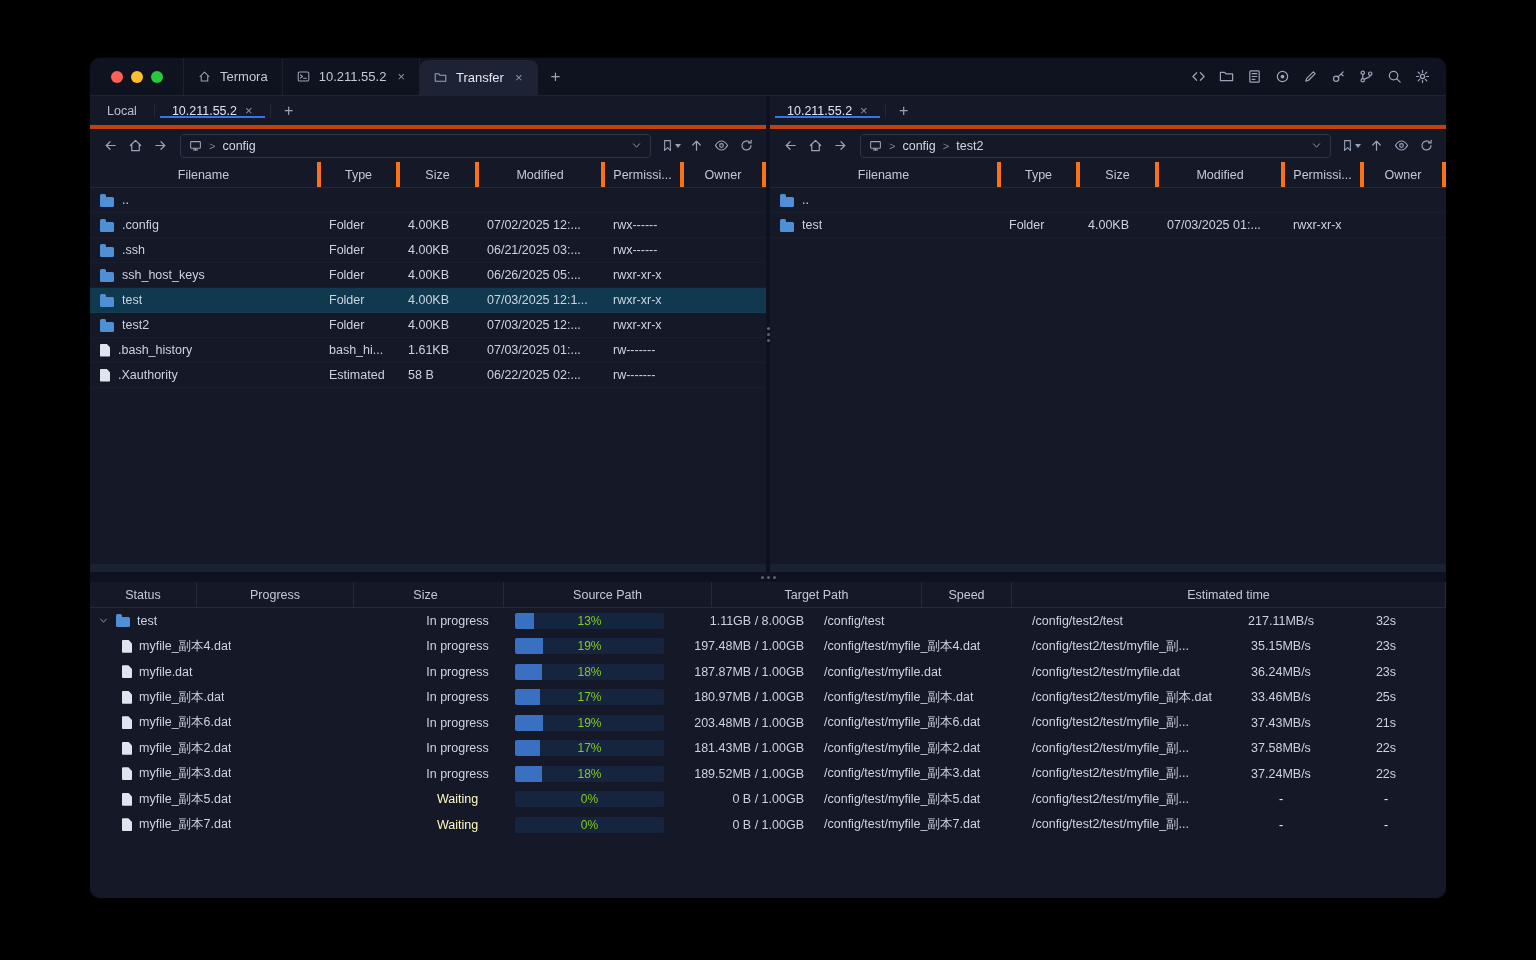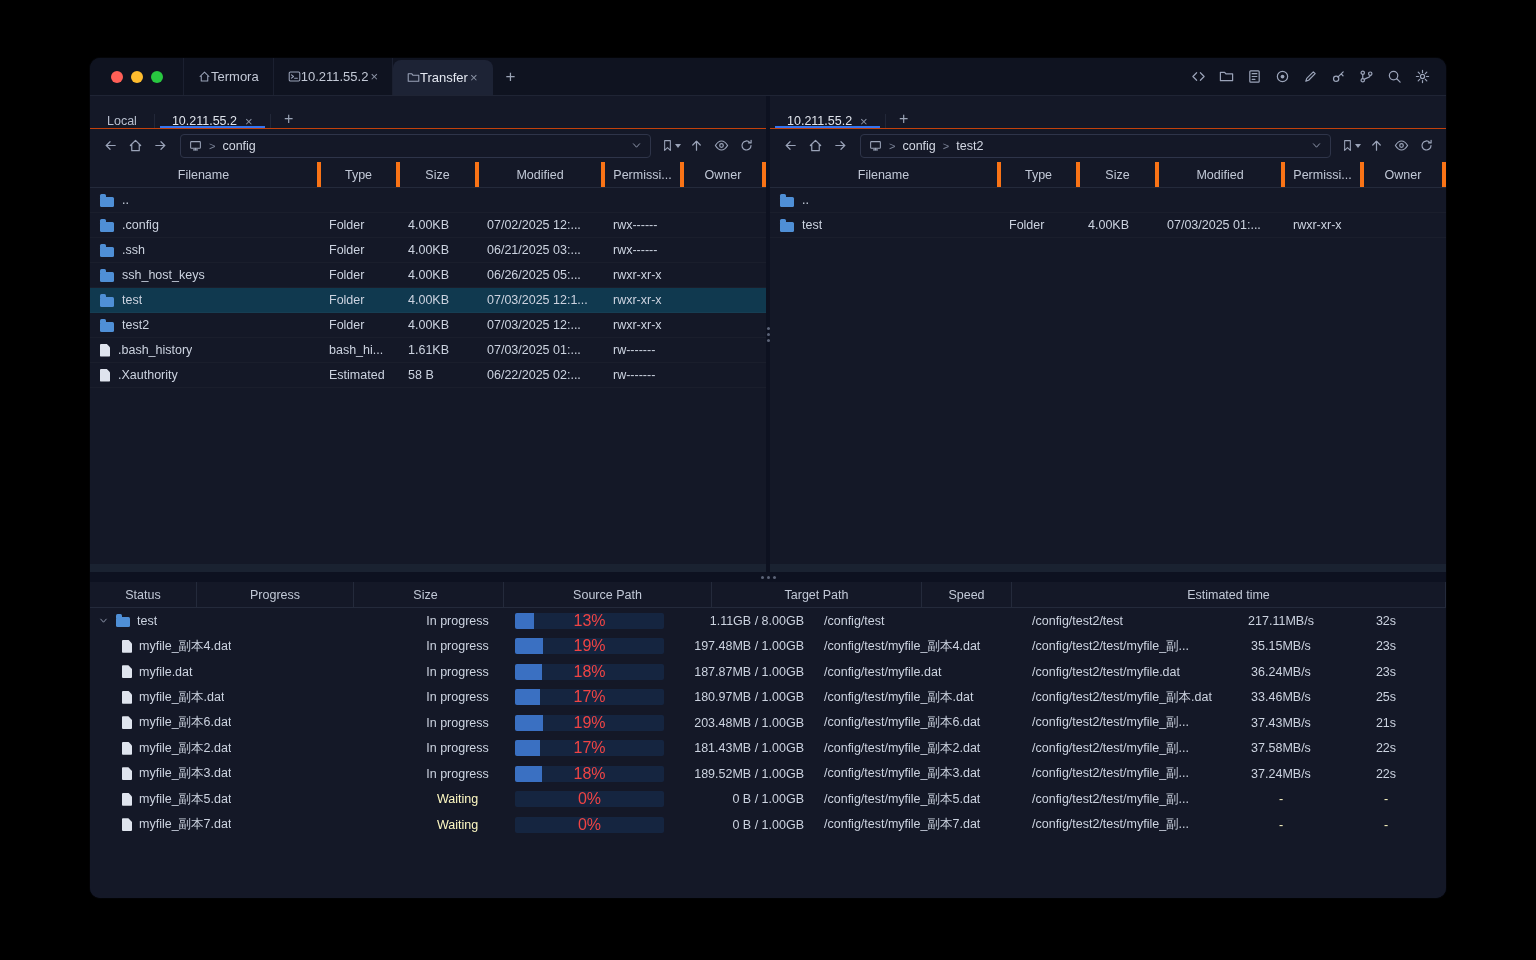--- a/index.html
+++ b/index.html
@@ -5,39 +5,39 @@
 *{box-sizing:border-box;margin:0;padding:0}
 html,body{width:1536px;height:960px;background:#000;overflow:hidden}
 body{font-family:"Liberation Sans",sans-serif;position:relative;color:#ccd3e0}
 .win{position:absolute;left:90px;top:58px;width:1356px;height:840px;background:#141827;border-radius:10px;overflow:hidden;font-size:12.5px;box-shadow:0 24px 70px rgba(0,0,0,.85),0 0 0 1px #05060a}
 
 .titlebar{position:absolute;left:0;top:0;right:0;height:38px;background:#0f1320;display:flex;align-items:stretch;border-bottom:1px solid #1f2434}
 .traffic{display:flex;align-items:center;gap:8px;padding:0 20px 0 21px}
 .tl{width:12px;height:12px;border-radius:50%}
 .tl.red{background:#ff5f57}.tl.yel{background:#febc2e}.tl.grn{background:#28c840}
 .tabs{display:flex;align-items:stretch}
-.atab{display:flex;align-items:center;gap:0;padding:0 14px;color:#c3c9d6;font-size:13px;border-right:1px solid #1b2030}
+.atab{display:flex;align-items:center;gap:9px;padding:0 14px;color:#c3c9d6;font-size:13px;border-right:1px solid #1b2030}
 .atab:first-child{border-left:1px solid #1b2030}
 .atab.active{background:#1d2335;border-radius:8px 8px 0 0;margin-top:2px;border-right-color:transparent;color:#e4e8f1}
 .x{color:#8b93a5;font-size:13px;margin-left:2px;line-height:1}
 .addtab{width:36px;display:flex;align-items:center;justify-content:center;color:#9aa3b5;font-size:17px}
 .tbicons{margin-left:auto;display:flex;align-items:center;gap:4px;padding-right:12px}
 .tbi{width:24px;height:24px;display:flex;align-items:center;justify-content:center;border-radius:5px}
 .ic{width:15px;height:15px;fill:none;stroke:#9aa3b8;stroke-width:1.3;stroke-linecap:round;stroke-linejoin:round}
 .ic.sm{width:13px;height:13px}
 .ic.xs{width:11px;height:11px}
 
 .fpanel{position:absolute;top:38px;height:476px;background:#141827}
 .fpanel.pl{left:0;width:676px}
 .fpanel.pr{left:680px;width:676px}
 .vsplit{position:absolute;left:676px;top:38px;width:4px;height:476px;background:#0d1120;display:flex;align-items:center;justify-content:center}
 .hsplit{position:absolute;left:0;top:514px;width:1356px;height:10px;background:#0d1120;display:flex;align-items:center;justify-content:center}
 .gripv{width:3px;height:3px;border-radius:50%;background:#5b6377;box-shadow:0 -6px 0 #5b6377,0 6px 0 #5b6377}
 .griph{width:3px;height:3px;border-radius:50%;background:#5b6377;box-shadow:-6px 0 0 #5b6377,6px 0 0 #5b6377}
-.ptabs{height:33px;display:flex;align-items:flex-end;border-bottom:1px solid #c2410c}
+.ptabs{height:33px;display:flex;align-items:center;border-bottom:4px solid #c2410c}
 .ptab{display:flex;align-items:center;gap:6px;padding:0 17px;color:#b9c0cf;position:relative;border-right:1px solid #222738;font-size:12.5px}
 .ptab.active{color:#e0e4ed}
 .ptab.active::after{content:"";position:absolute;left:5px;right:5px;bottom:0;height:2px;background:#3574f0}
 .ptab-add{width:36px;display:flex;align-items:center;justify-content:center;color:#9aa3b5;font-size:16px}
 .ptools{height:33px;display:flex;align-items:center;gap:1px;padding:0 8px}
 .tbtn{width:24px;height:24px;border-radius:4px;display:flex;align-items:center;justify-content:center;flex:none}
 .crumb{flex:1;height:24px;margin:0 7px;border:1px solid #2e3449;border-radius:4px;display:flex;align-items:center;gap:7px;padding:0 8px;min-width:0}
 .crumb .sep{color:#7b8398;font-size:11px}
 .crumb .seg{color:#d2d7e3}
 .spring{flex:1}
@@ -64,21 +64,21 @@
 .t-status{width:107px;justify-content:center}
 .t-prog{width:157px;justify-content:center;padding:0 4px}
 .t-size{width:150px;justify-content:flex-end;padding-right:14px}
 .t-src{width:208px}
 .t-tgt{width:210px}
 .t-speed{width:90px;justify-content:center;padding:0 2px}
 .t-eta{flex:1;justify-content:center}
 .waiting .t-status,.waiting .t-speed,.waiting .t-eta{color:#fef9c3}
 .pbar{position:relative;width:149px;height:16px;background:#152540;border-radius:2px;overflow:hidden}
 .pfill{position:absolute;left:0;top:0;bottom:0;background:#3a70c2}
-.plabel{position:absolute;inset:0;display:flex;align-items:center;justify-content:center;font-size:16px;color:#ef4444}
+.plabel{position:absolute;inset:0;display:flex;align-items:center;justify-content:center;font-size:12px;color:#84cc16}
 .chev{flex:none;display:flex;align-items:center}
 .txt{overflow:hidden;text-overflow:ellipsis}
 </style>
 </head>
 <body>
 
 <div class="win">
 
   <div class="titlebar">
     <div class="traffic">

